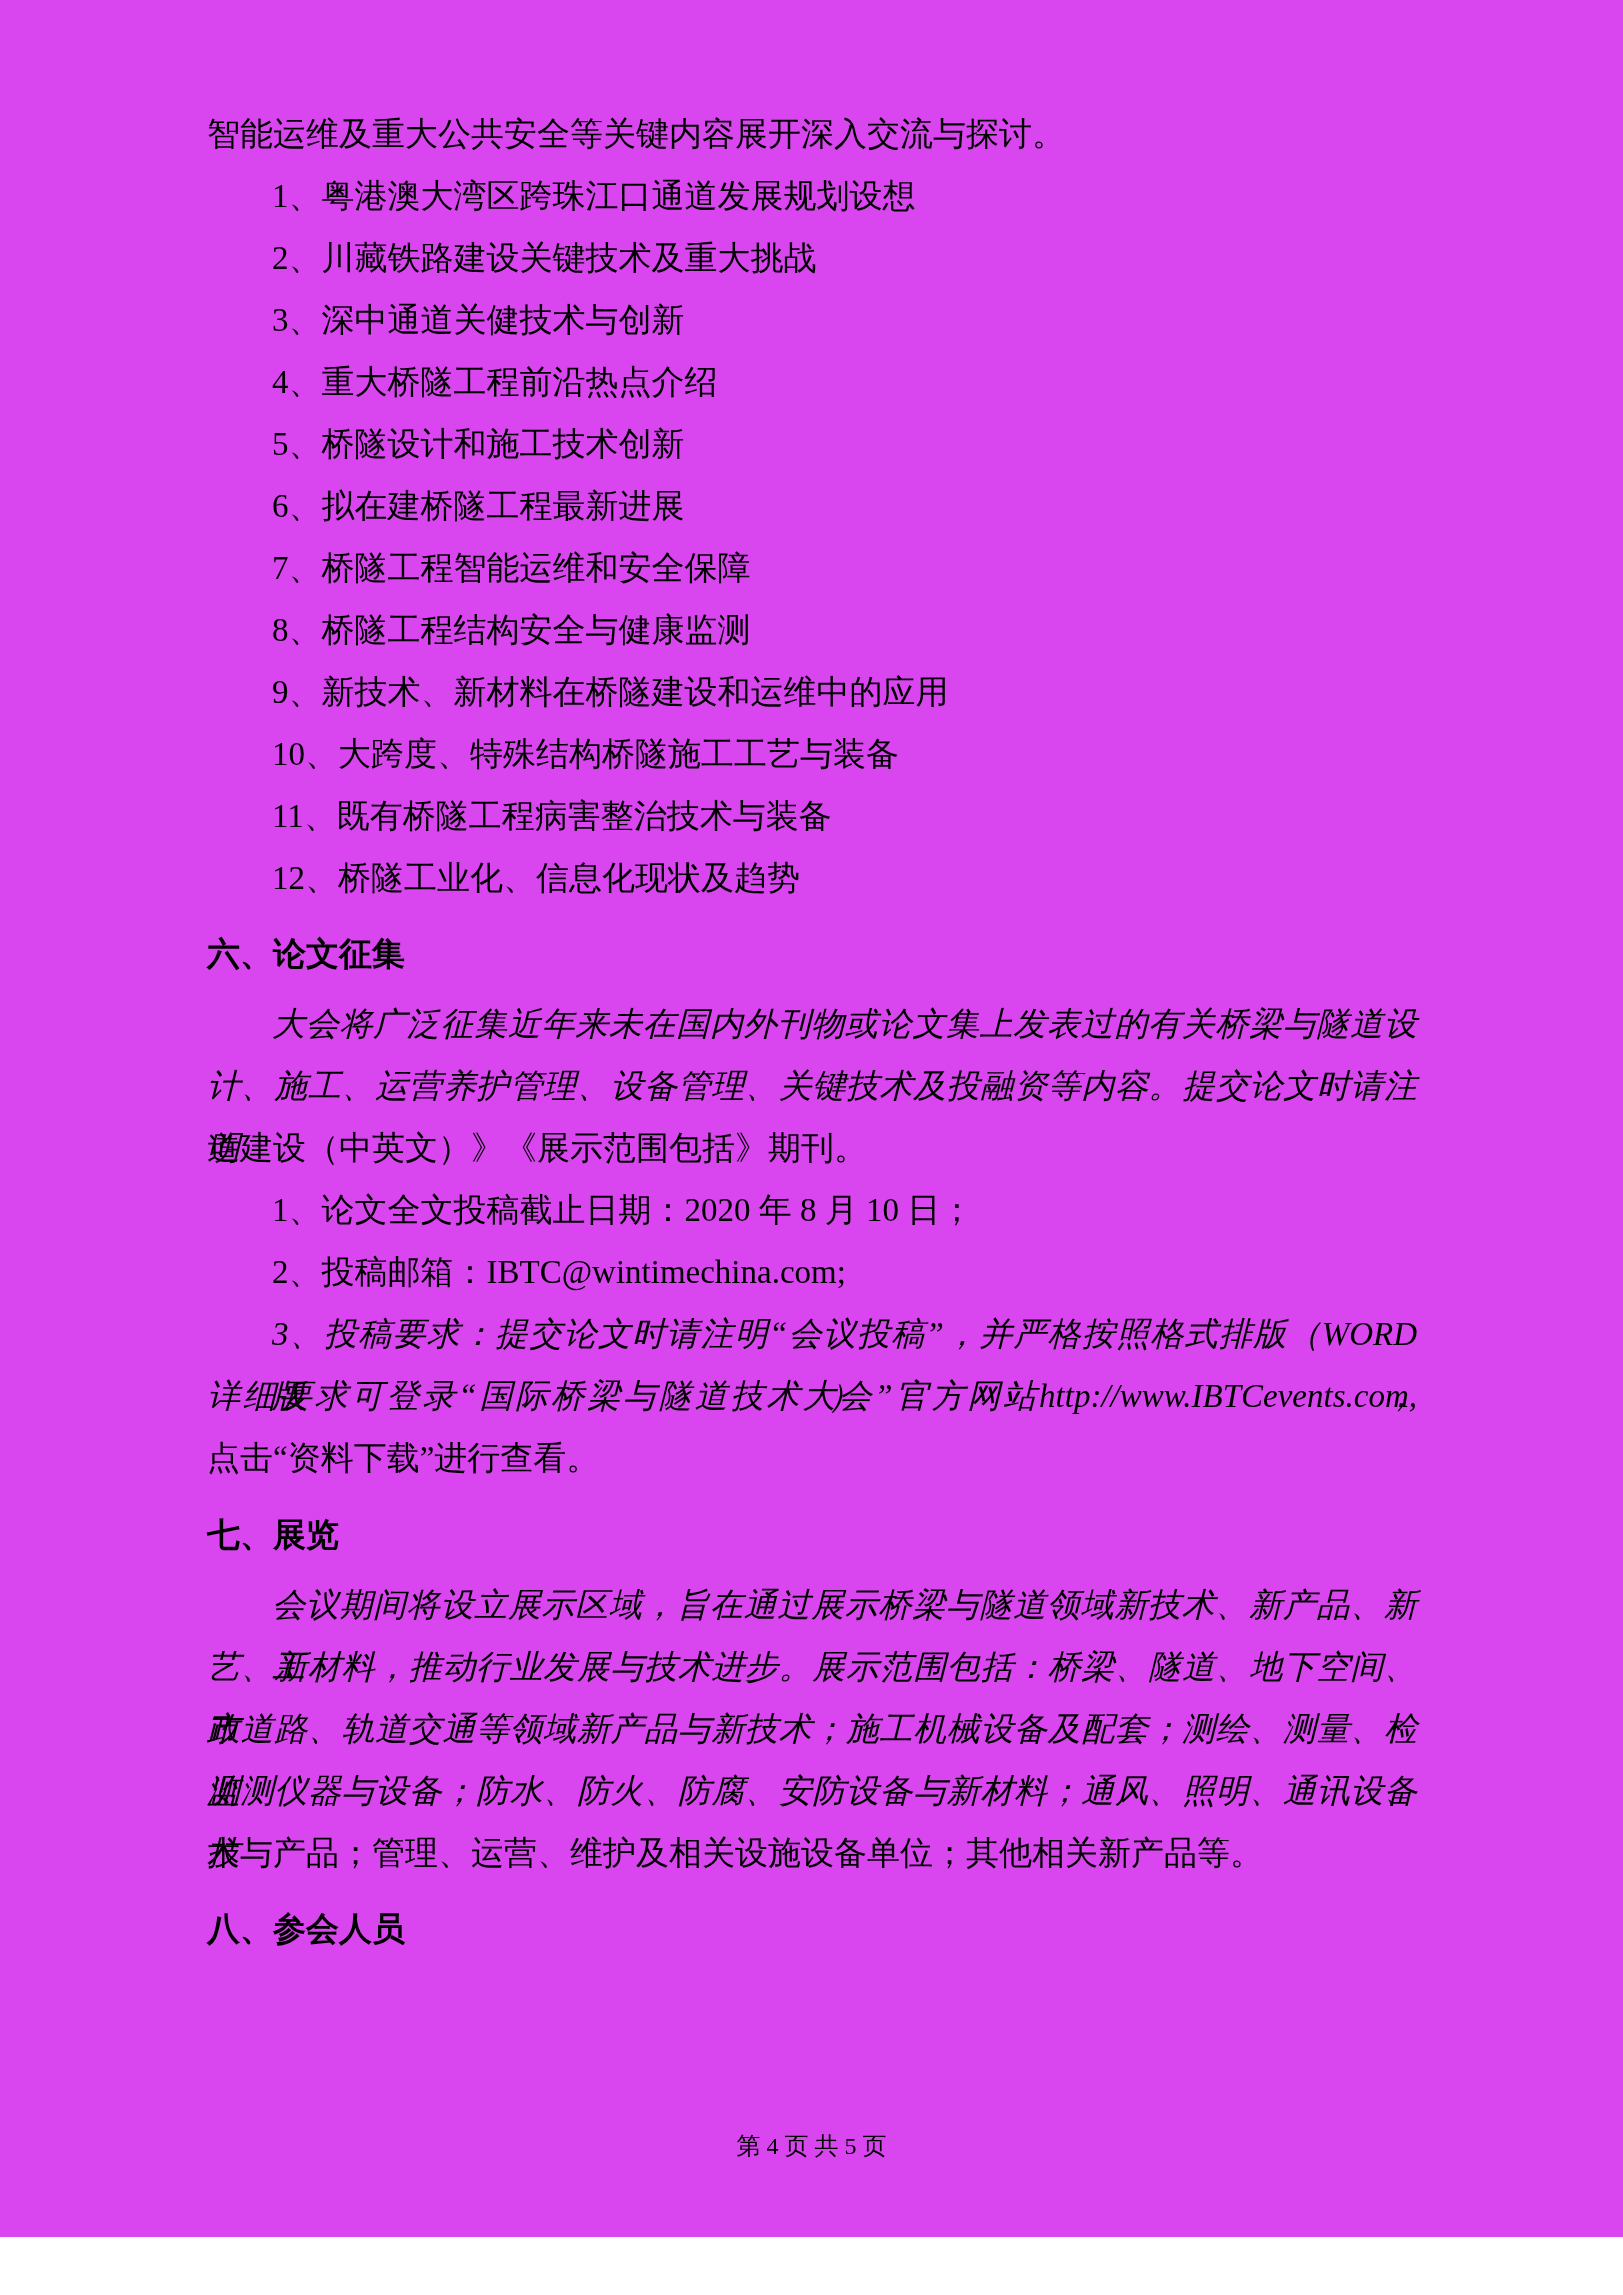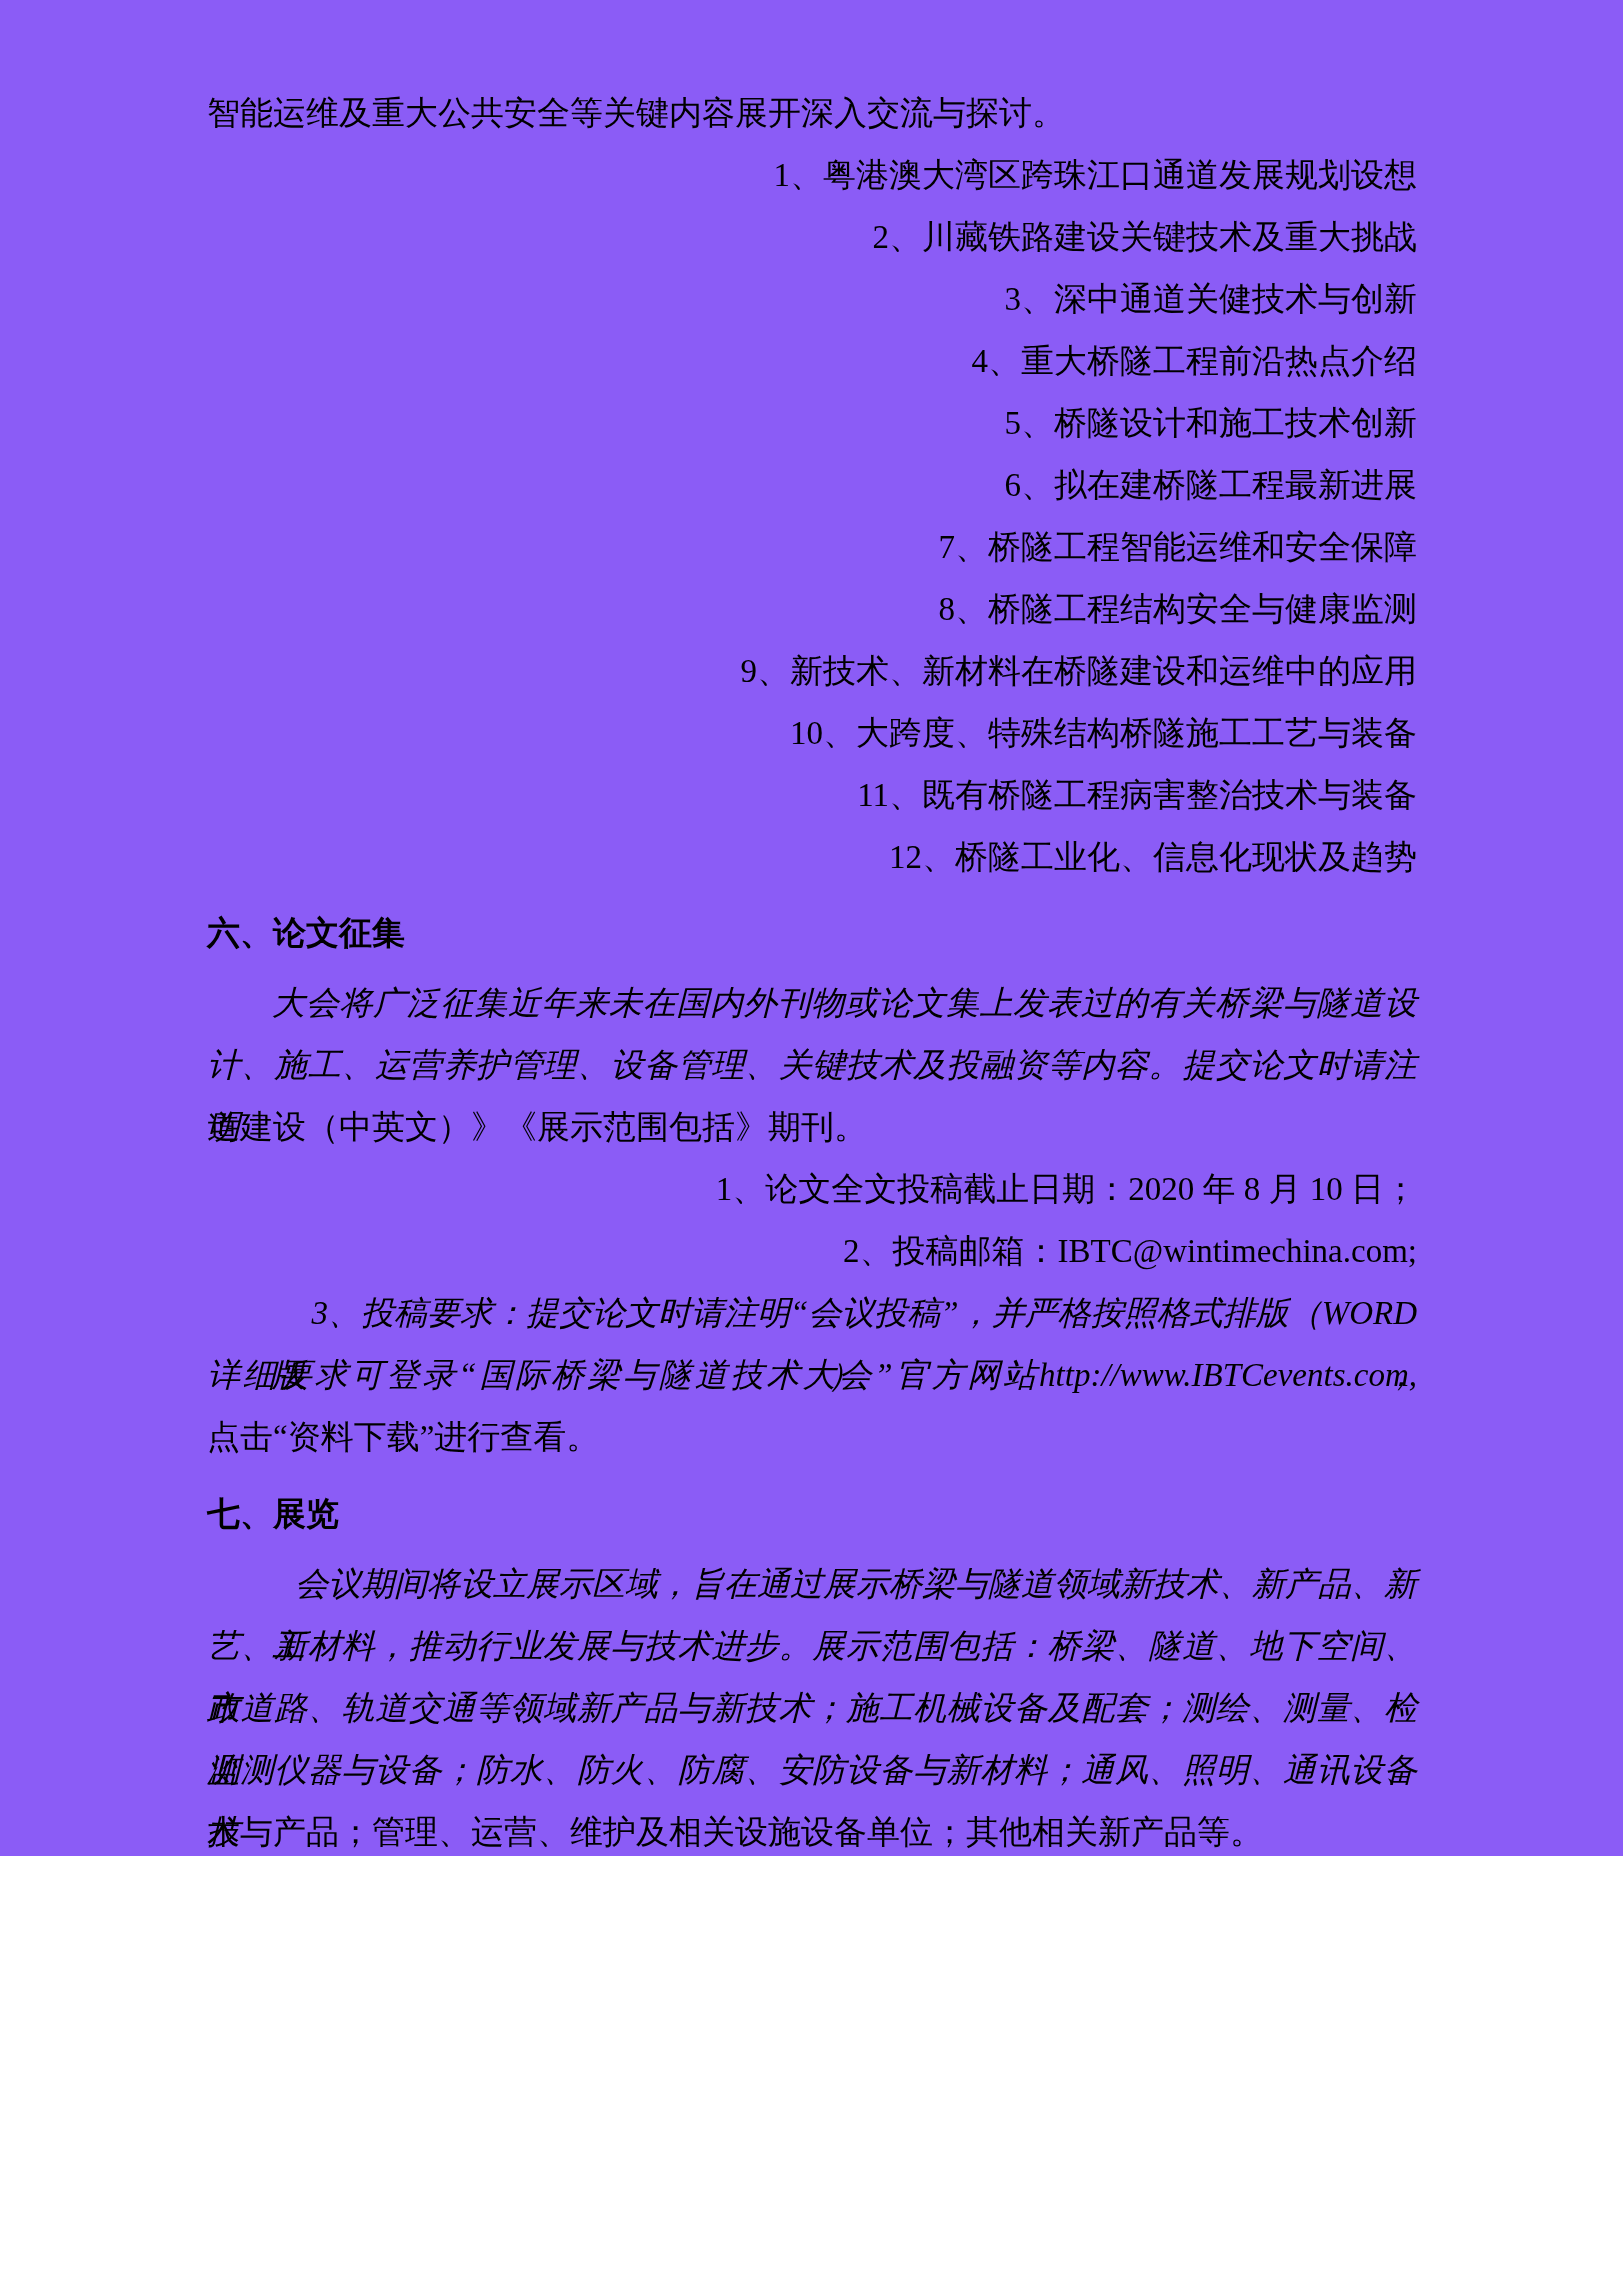--- a/index.html
+++ b/index.html
@@ -3,45 +3,44 @@
 <meta charset="utf-8">
 <style>
   html, body {
     margin: 0;
     padding: 0;
     background: #ffffff;
   }
   .page {
     position: relative;
     width: 1623px;
-    height: 1856px;
+    height: 2237px;
     box-sizing: border-box;
-    background: #8b5cf6;
+    background: #d946ef;
     color: #000000;
     font-family: "Liberation Serif", "DejaVu Serif", serif;
     font-size: 33px;
-    padding: 82px 206px 0 207px;
+    padding: 103px 206px 0 207px;
     overflow: hidden;
   }
   .ln {
     height: 62px;
     line-height: 62px;
     white-space: nowrap;
   }
   
   .jl {
     white-space: normal;
     text-align: justify;
     text-align-last: justify;
     font-style: italic;
   }
   
   .ind {
     padding-left: 65px;
-    text-align: right;
   }
   .hd {
     font-weight: bold;
     margin-top: 14.4px;
     margin-bottom: 7.9px;
   }
   .footer {
     position: absolute;
     left: 0;
     right: 0;

